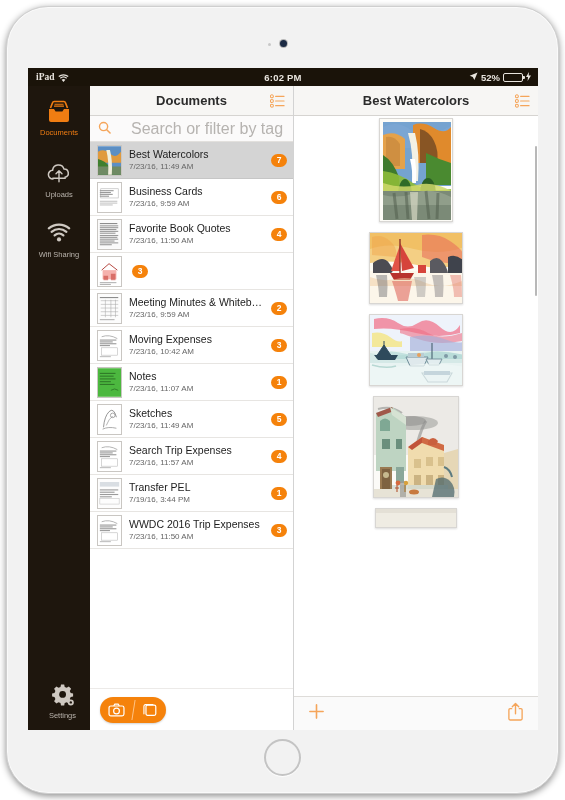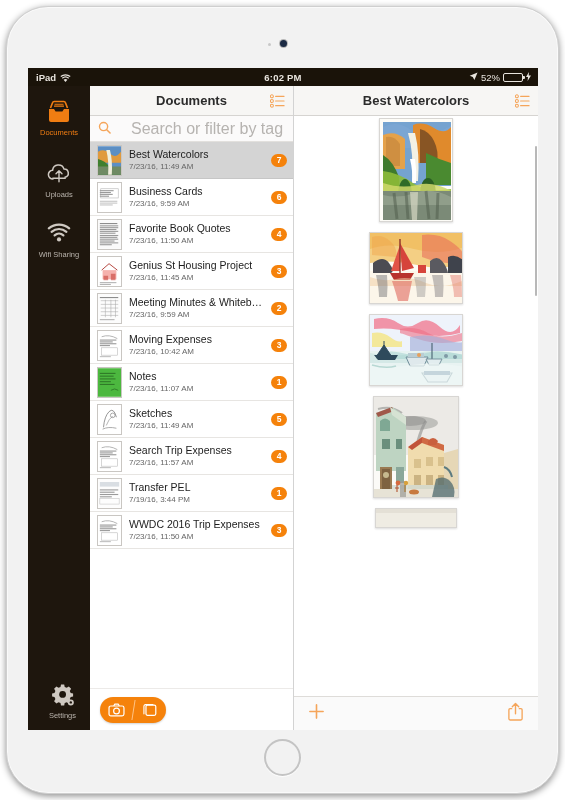--- a/index.html
+++ b/index.html
@@ -53,32 +53,32 @@
   #statusbar {
     position: absolute; left: 0; top: 0; width: 100%; height: 18px;
     background: #1a1309;
     color: #e8e4de;
     font-size: 9.5px;
     display: flex; align-items: center;
   }
   .sb-left { position: absolute; left: 8px; display: flex; align-items: center; gap: 4px; }
   .sb-center { position: absolute; left: 0; width: 100%; text-align: center; font-weight: bold; letter-spacing: .2px;}
   .sb-right { position: absolute; right: 7px; display: flex; align-items: center; gap: 3px; }
-  .sb-label { font-weight: bold; }
+  .sb-label { font-weight: bold; font-family: Liberation Serif, serif; }
   .wifi-glyph { display:inline-block; width:11px; height:9px; position: relative; top:1px;}
   .batt {
     width: 20px; height: 9px; border: 1px solid #e8e4de; border-radius: 2px;
     position: relative; padding: 1px;
   }
   .batt::after {
     content:""; position:absolute; right:-3px; top:2.5px;
     width:2px; height:3px; background:#e8e4de; border-radius:0 1px 1px 0;
   }
   .batt-fill { height: 100%; background: #4cd964; border-radius: 1px; }
-  .pct { font-weight: normal; }
+  .pct { font-weight: bold; }
 
   
   #app {
     position: absolute; left: 0; top: 18px; width: 510px; height: 644px;
     display: flex;
   }
 
   
   #sidebar {
     width: 62px; background: #1e160d;
@@ -399,24 +399,20 @@
           <div class="doc-row">
             <div class="thumb">
               <svg viewBox="0 0 25 31">
                 <rect width="25" height="31" fill="#fff"></rect>
         <path d="M5 14h15v10H5z" fill="#e8534a" opacity=".45"></path>
         <path d="M4 14 12 7l9 7" fill="none" stroke="#b03a33" stroke-width="1"></path>
         <path d="M6 20h5v5H6zM14 18h5v7h-5z" fill="#c7413a" opacity=".6"></path>
         <rect x="2" y="27" width="18" height="1.2" fill="#b5b5b5"></rect>
                 <rect x="2" y="29" width="12" height="1.2" fill="#b5b5b5"></rect>
               </svg>
-            </div>
-            <div class="doc-txt">
-              <div class="doc-name">Genius St Housing Project</div>
-              <div class="doc-date">7/23/16, 11:45 AM</div>
             </div>
             <div class="badge">3</div>
           </div>
           <div class="doc-row">
             <div class="thumb">
               <svg viewBox="0 0 25 31">
                 <rect width="25" height="31" fill="#fcfcfc"></rect>
         <rect x="2" y="3" width="20" height="1.2" fill="#8d8d8d"></rect>
         <g fill="none" stroke="#a9a9a9" stroke-width=".6">
           <path d="M3 7h19M3 11h19M3 15h19M3 19h19M3 23h19"></path>

